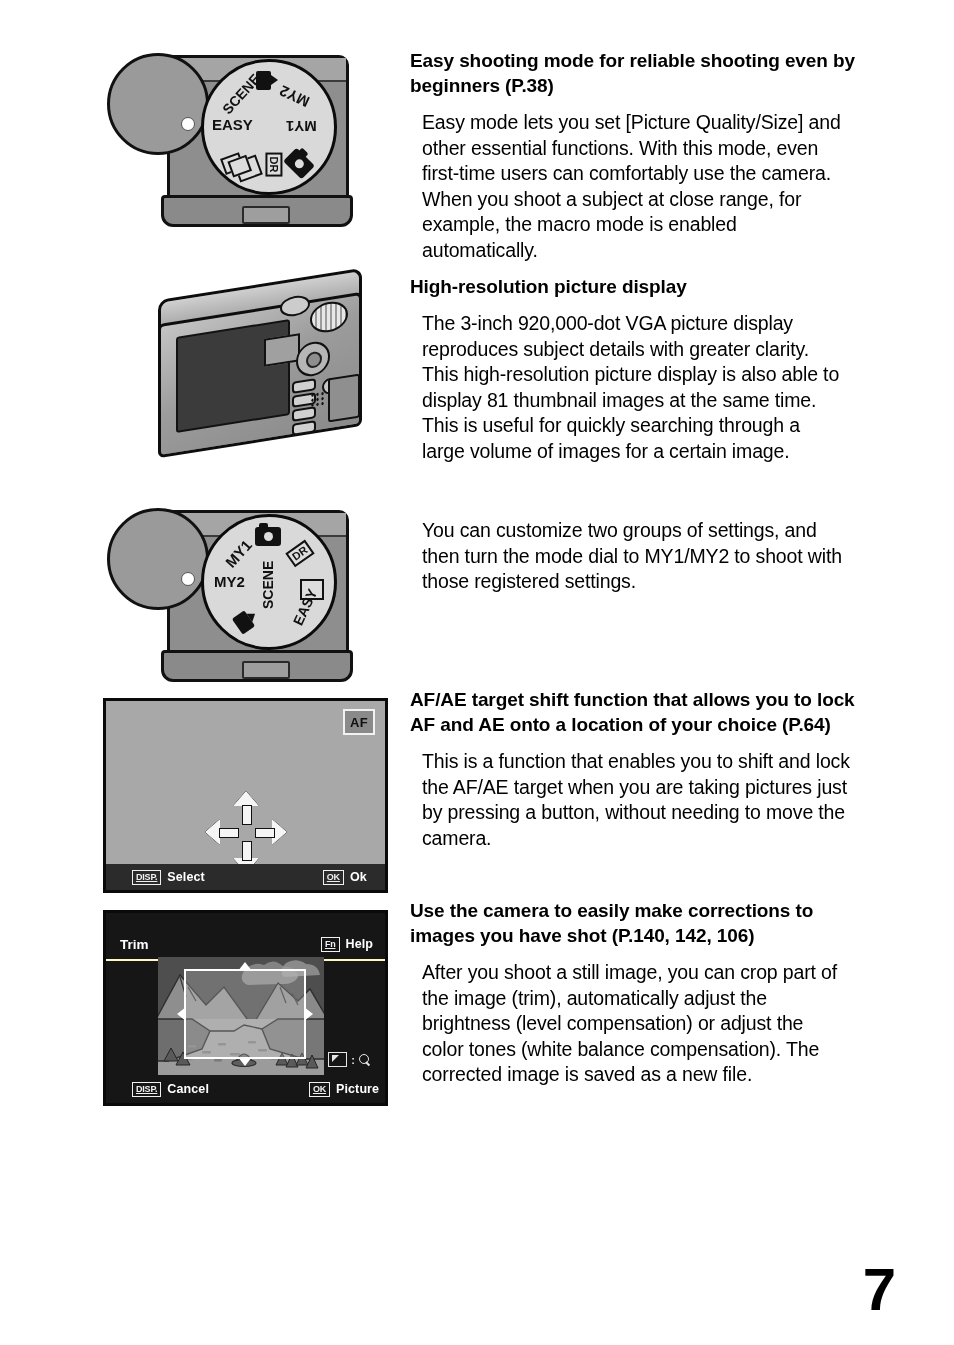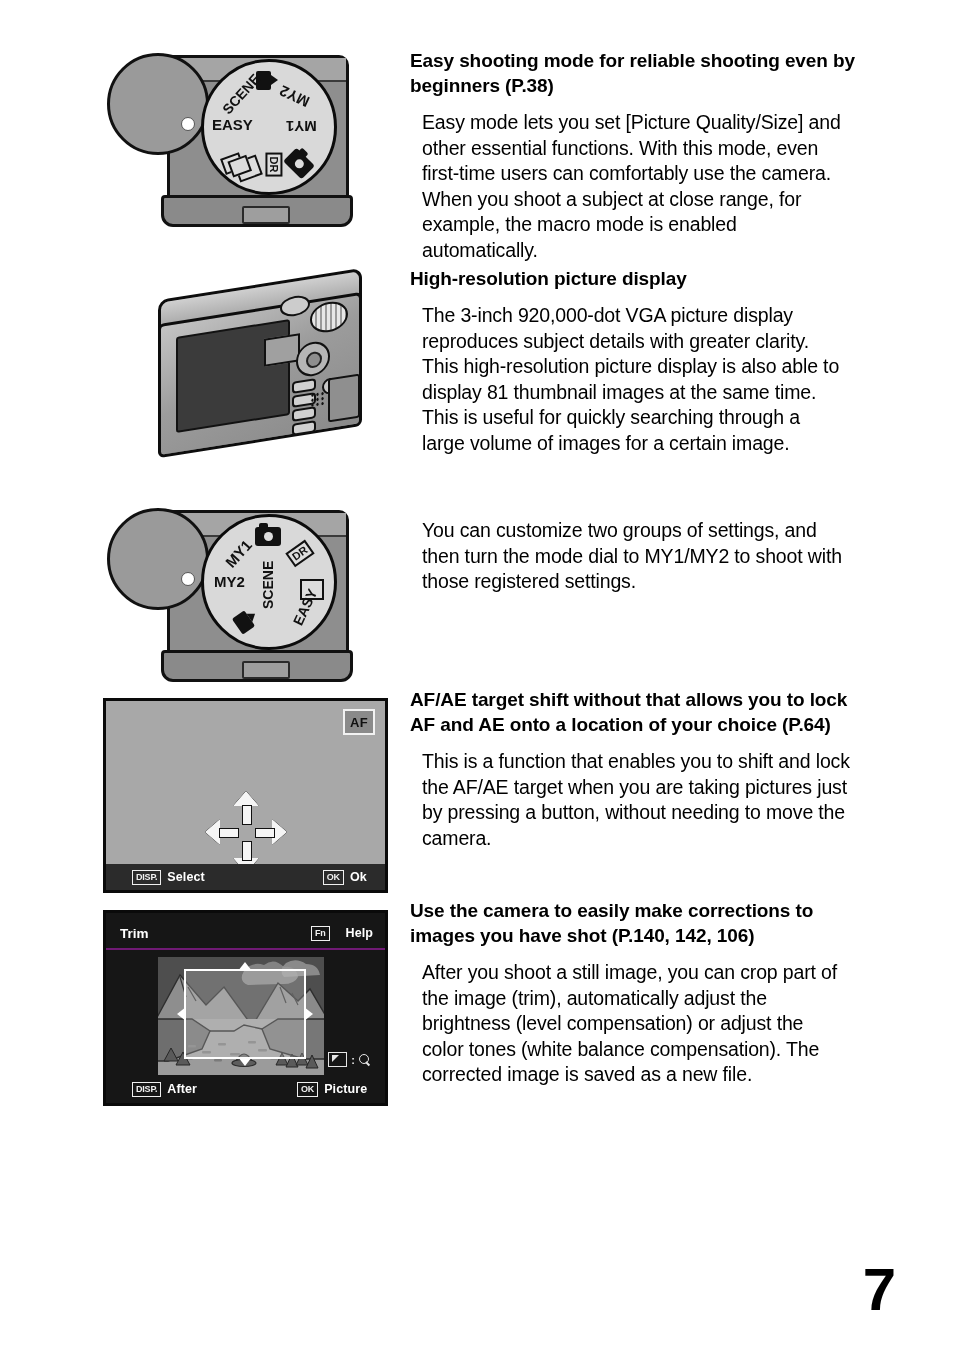--- a/index.html
+++ b/index.html
@@ -309,37 +309,38 @@
   .slot-a { margin-left: 26px; }
   .slot-b { margin-left: 118px; }
   .keycap {
     display:inline-flex; align-items:center; justify-content:center;
     border: 1.5px solid #f0f0f0;
     color: #f0f0f0;
     font-size: 9px; font-weight: bold;
     padding: 0 3px; height: 13px;
     line-height: 1;
     letter-spacing: -0.2px;
+    text-decoration: underline;
   }
   .bar-label { font-size: 12.5px; font-weight: bold; letter-spacing:0.1px; }
 
   
   .trim-screen {
     left: 103px; top: 910px;
     width: 285px; height: 196px;
     background: #161616;
   }
   .trim-head {
-    position:absolute; left:0; right:0; top:5px; height:30px;
+    position:absolute; left:0; right:0; top:16px; height:30px;
     display:flex; align-items:center;
-    border-bottom: 2px solid #701a75;
+    border-bottom: 2px solid #fef9c3;
     color: #ffffff;
   }
   .trim-title { margin-left: 14px; font-size: 13.5px; font-weight: bold; }
-  .trim-help { margin-left: auto; margin-right: 12px; display:flex; align-items:center; gap:16px; }
+  .trim-help { margin-left: auto; margin-right: 12px; display:flex; align-items:center; gap:6px; }
   .trim-photo {
     position:absolute; left: 52px; top: 44px;
     width: 166px; height: 118px;
     overflow: hidden;
     background: #4a4a4a;
   }
   .crop-frame {
     position:absolute; left: 78px; top: 56px;
     width: 122px; height: 90px;
     border: 2px solid #ffffff;
@@ -573,47 +574,47 @@
 
     <div class="zoom-hint">
       <span class="zh-box"></span>
       <span class="zh-colon">:</span>
       <span class="zh-mag"></span>
     </div>
 
     <div class="lcd-bar trim-bar">
       <div class="slot slot-a">
         <span class="keycap">DISP.</span>
-        <span class="bar-label">After</span>
+        <span class="bar-label">Cancel</span>
       </div>
       <div class="slot slot-b">
         <span class="keycap">OK</span>
         <span class="bar-label">Picture</span>
       </div>
     </div>
   </div>
 
   <div class="text-col">
 
     <div class="feature-block" style="position:absolute; top:48px; left:0; width:445px;">
       <h2 class="feature-head">Easy shooting mode for reliable shooting even by beginners (P.38)</h2>
       <p class="feature-body">Easy mode lets you set [Picture Quality/Size] and other essential functions. With this mode, even first-time users can comfortably use the camera. When you shoot a subject at close range, for example, the macro mode is enabled automatically.</p>
     </div>
 
-    <div class="feature-block" style="position:absolute; top:266px; left:0; width:445px;">
+    <div class="feature-block" style="position:absolute; top:274px; left:0; width:445px;">
       <h2 class="feature-head">High-resolution picture display</h2>
       <p class="feature-body">The 3-inch 920,000-dot VGA picture display reproduces subject details with greater clarity. This high-resolution picture display is also able to display 81 thumbnail images at the same time. This is useful for quickly searching through a large volume of images for a certain image.</p>
     </div>
 
     <div class="feature-block" style="position:absolute; top:506px; left:0; width:445px;">
       <p class="feature-body">You can customize two groups of settings, and then turn the mode dial to MY1/MY2 to shoot with those registered settings.</p>
     </div>
 
     <div class="feature-block" style="position:absolute; top:687px; left:0; width:452px;">
-      <h2 class="feature-head">AF/AE target shift without that allows you to lock AF and AE onto a location of your choice (P.64)</h2>
+      <h2 class="feature-head">AF/AE target shift function that allows you to lock AF and AE onto a location of your choice (P.64)</h2>
       <p class="feature-body">This is a function that enables you to shift and lock the AF/AE target when you are taking pictures just by pressing a button, without needing to move the camera.</p>
     </div>
 
     <div class="feature-block" style="position:absolute; top:898px; left:0; width:445px;">
       <h2 class="feature-head">Use the camera to easily make corrections to images you have shot (P.140, 142, 106)</h2>
       <p class="feature-body">After you shoot a still image, you can crop part of the image (trim), automatically adjust the brightness (level compensation) or adjust the color tones (white balance compensation). The corrected image is saved as a new file.</p>
     </div>
 
   </div>
 

